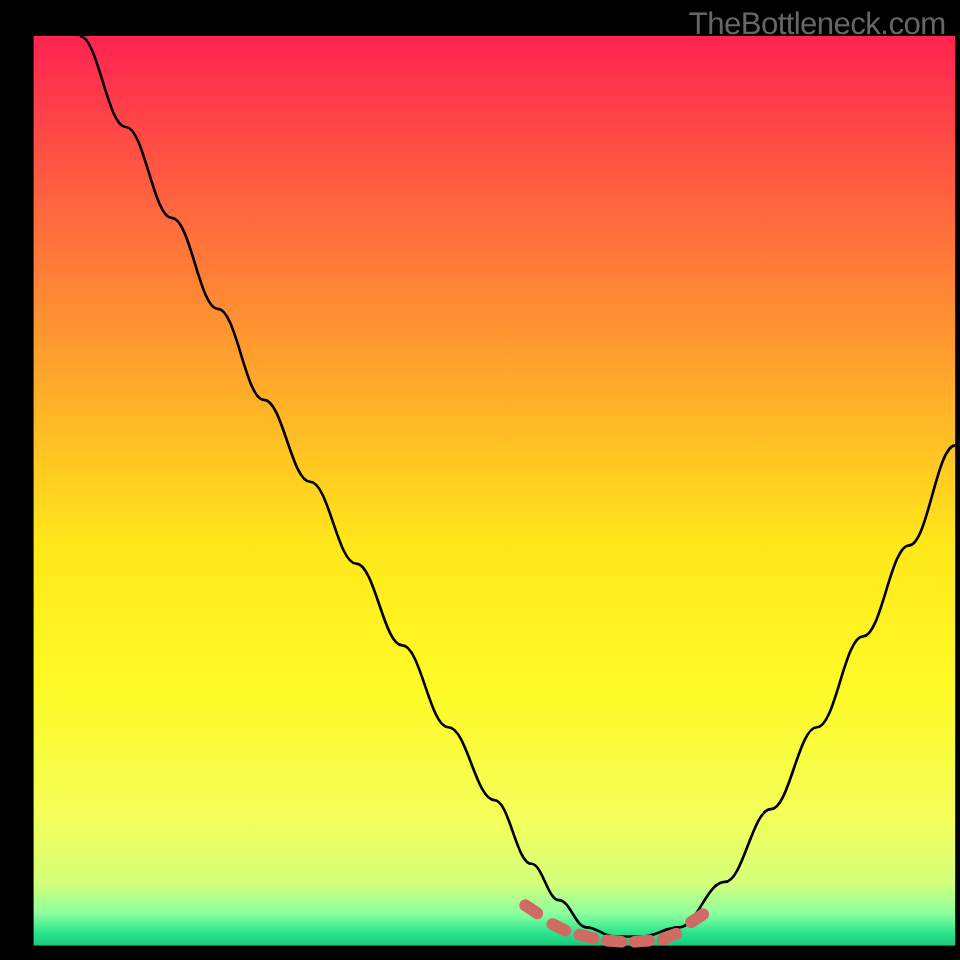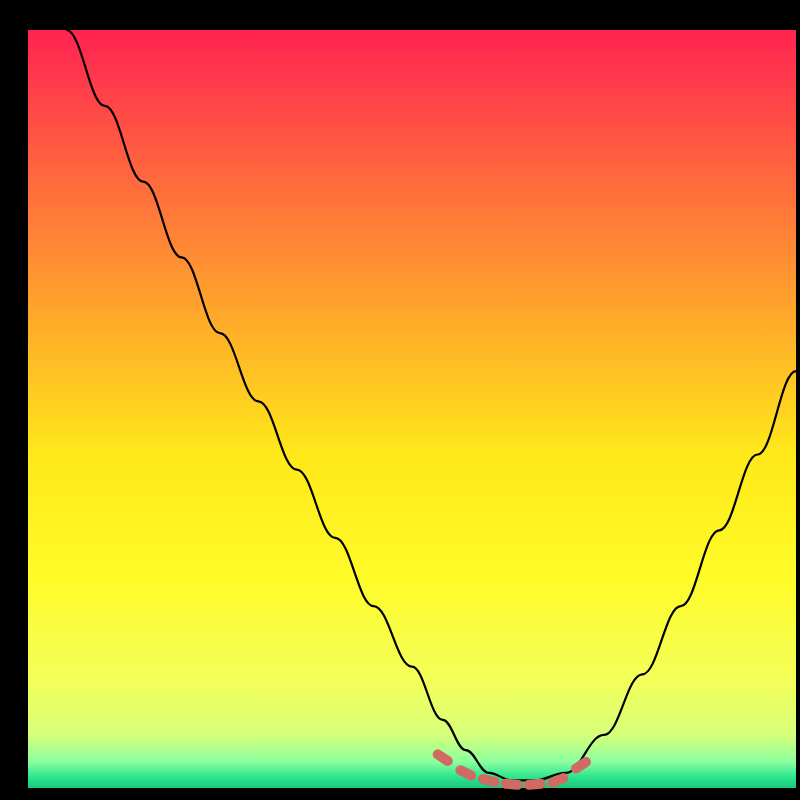--- a/index.html
+++ b/index.html
@@ -56,13 +56,14 @@
         <rect x="431.72" y="752.68" width="22" height="10" rx="5" fill="#cf6b63" transform="rotate(33.344361064516626 442.72 757.68)"></rect>
         <rect x="454.76" y="767.84" width="22" height="10" rx="5" fill="#cf6b63" transform="rotate(26.265859225484395 465.76 772.84)"></rect>
         <rect x="477.79999999999995" y="775.42" width="22" height="10" rx="5" fill="#cf6b63" transform="rotate(13.860570924704438 488.79999999999995 780.42)"></rect>
         <rect x="500.84000000000003" y="779.21" width="22" height="10" rx="5" fill="#cf6b63" transform="rotate(4.7018950281323075 511.84000000000003 784.21)"></rect>
         <rect x="523.88" y="779.21" width="22" height="10" rx="5" fill="#cf6b63" transform="rotate(-4.701895028132319 534.88 784.21)"></rect>
         <rect x="546.92" y="775.42" width="22" height="10" rx="5" fill="#cf6b63" transform="rotate(-22.354489842811653 557.92 780.42)"></rect>
         <rect x="569.96" y="760.26" width="22" height="10" rx="5" fill="#cf6b63" transform="rotate(-33.3443610645163 580.96 765.26)"></rect>
       </g>
   </svg>
 
+  <div class="watermark">TheBottleneck.com</div>
 </div>
 
 </body></html>

